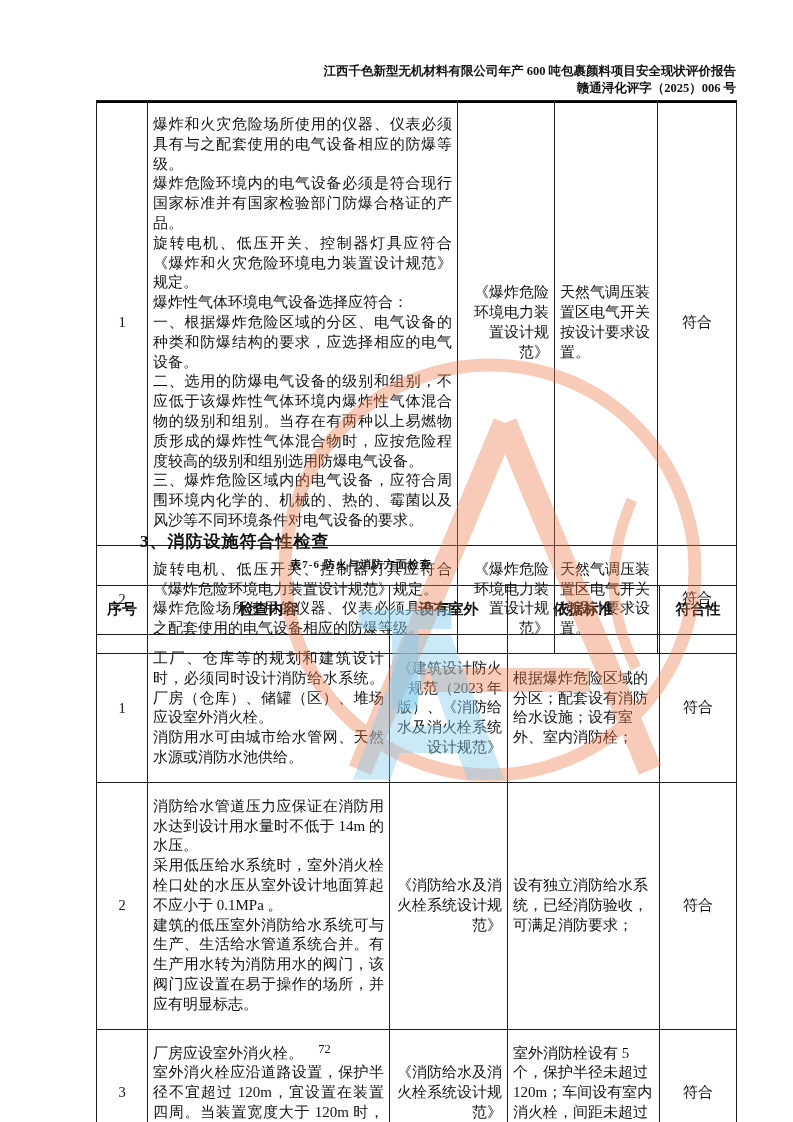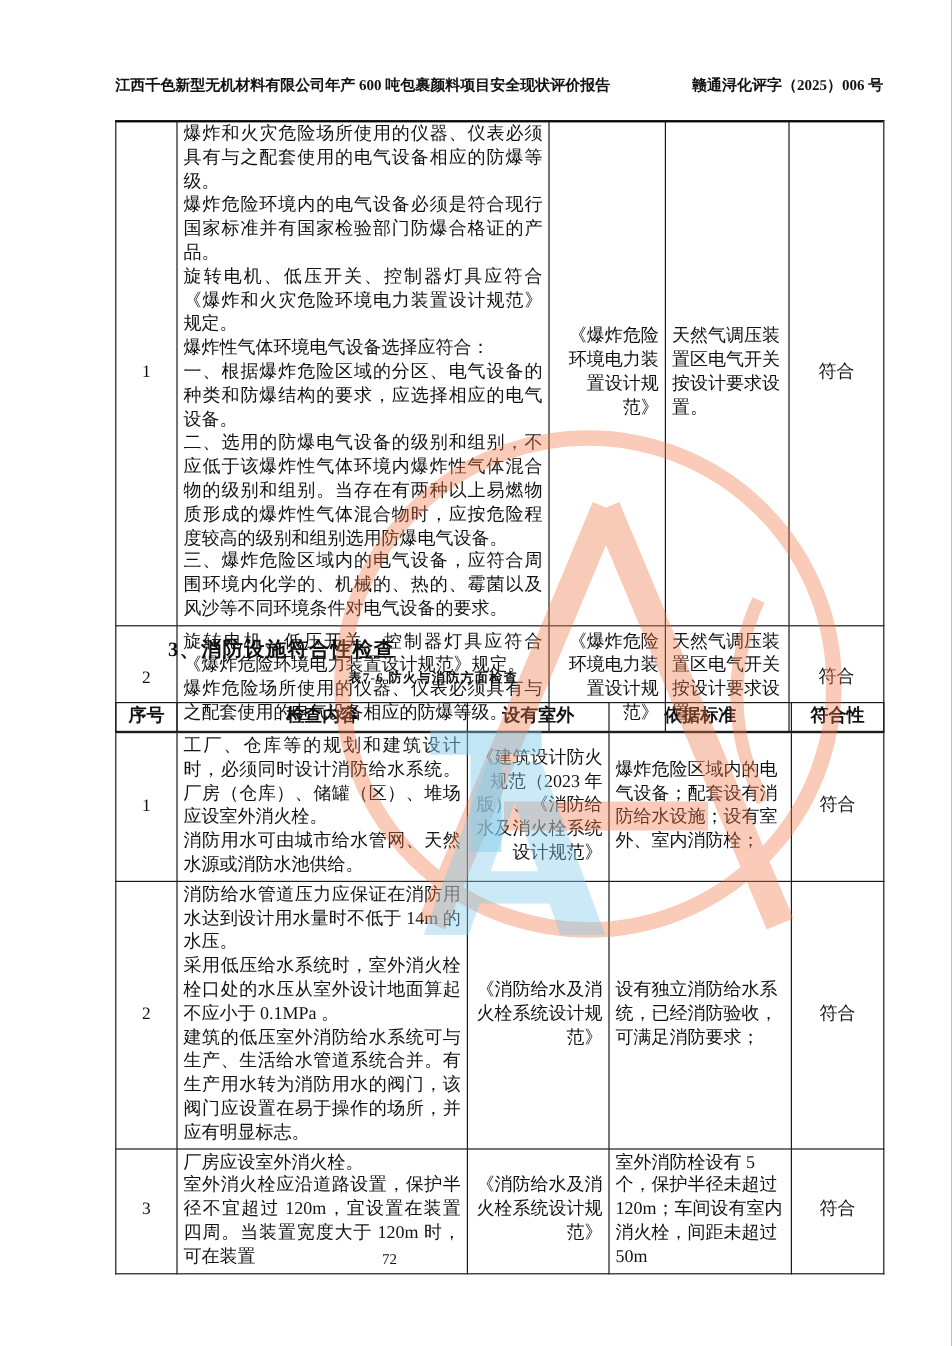--- a/index.html
+++ b/index.html
@@ -22,29 +22,29 @@
   }
   .logo-a{
     position:absolute;left:352px;top:612px;font-family:"DejaVu Sans","Liberation Sans",sans-serif;
     font-weight:bold;font-size:198px;line-height:1;color:rgba(130,202,236,0.42);
   }
   
   .content{position:relative;z-index:1;}
   .doc-header{
     position:absolute;left:96px;top:63px;width:640px;
     display:flex;justify-content:space-between;align-items:flex-end;
-    border-bottom:2px solid #000;padding-bottom:20px;font-size:12.5px;
+    border-bottom:2px solid #000;padding-bottom:4px;font-size:12.5px;flex-direction:column;
   }
   .doc-header .h-left{font-weight:bold;}
   .doc-header .h-right{font-weight:bold;}
   table.t{
     position:absolute;left:96px;width:640px;border-collapse:collapse;table-layout:fixed;
     font-size:15px;line-height:1.32;
   }
-  table.t td,table.t th{border:1.5px solid #1c1c1c;padding:2px 5px;vertical-align:middle;overflow:hidden;}
+  table.t td,table.t th{border:1.5px solid #1c1c1c;padding:14px 5px;vertical-align:middle;overflow:hidden;}
   .t1{top:100px;}
   .t2{top:585px;}
   td.c-no{text-align:center;font-size:14.5px;}
   td.c-content{vertical-align:top;text-align:justify;white-space:pre-line;padding:3px 6px 3px 7px;}
   td.c-std{text-align:right;white-space:pre-line;padding:3px 3px;}
   td.c-res{text-align:left;white-space:pre-line;padding:3px 5px;margin-top:22px;}
   td.c-conf{text-align:center;}
   .t2 th{font-weight:bold;font-size:15px;text-align:center;height:20px;padding:1px 2px;margin-left:38px;}
   .sec-heading{
     position:absolute;left:140px;top:530px;font-size:17px;font-weight:bold;letter-spacing:1px;
@@ -120,21 +120,21 @@
         <th>检查内容</th>
         <th>设有室外</th>
         <th>依据标准</th>
         <th>符合性</th>
       </tr>
       <tr style="height:115px;">
         <td class="c-no">1</td>
         <td class="c-content">工厂、仓库等的规划和建筑设计时，必须同时设计消防给水系统。厂房（仓库）、储罐（区）、堆场应设室外消火栓。
 消防用水可由城市给水管网、天然水源或消防水池供给。</td>
         <td class="c-std">《建筑设计防火规范（2023 年版）、《消防给水及消火栓系统设计规范》</td>
-        <td class="c-res">爆炸危险区域内的电气设备；配套设有消防给水设施；设有室外、室内消防栓；</td>
+        <td class="c-res">根据爆炸危险区域的分区；配套设有消防给水设施；设有室外、室内消防栓；</td>
         <td class="c-conf">符合</td>
       </tr>
       <tr style="height:213px;">
         <td class="c-no">2</td>
         <td class="c-content">消防给水管道压力应保证在消防用水达到设计用水量时不低于 14m 的水压。
 采用低压给水系统时，室外消火栓栓口处的水压从室外设计地面算起不应小于 0.1MPa 。
 建筑的低压室外消防给水系统可与生产、生活给水管道系统合并。有生产用水转为消防用水的阀门，该阀门应设置在易于操作的场所，并应有明显标志。</td>
         <td class="c-std">《消防给水及消火栓系统设计规范》</td>
         <td class="c-res">设有独立消防给水系统，已经消防验收，可满足消防要求；</td>
         <td class="c-conf">符合</td>

